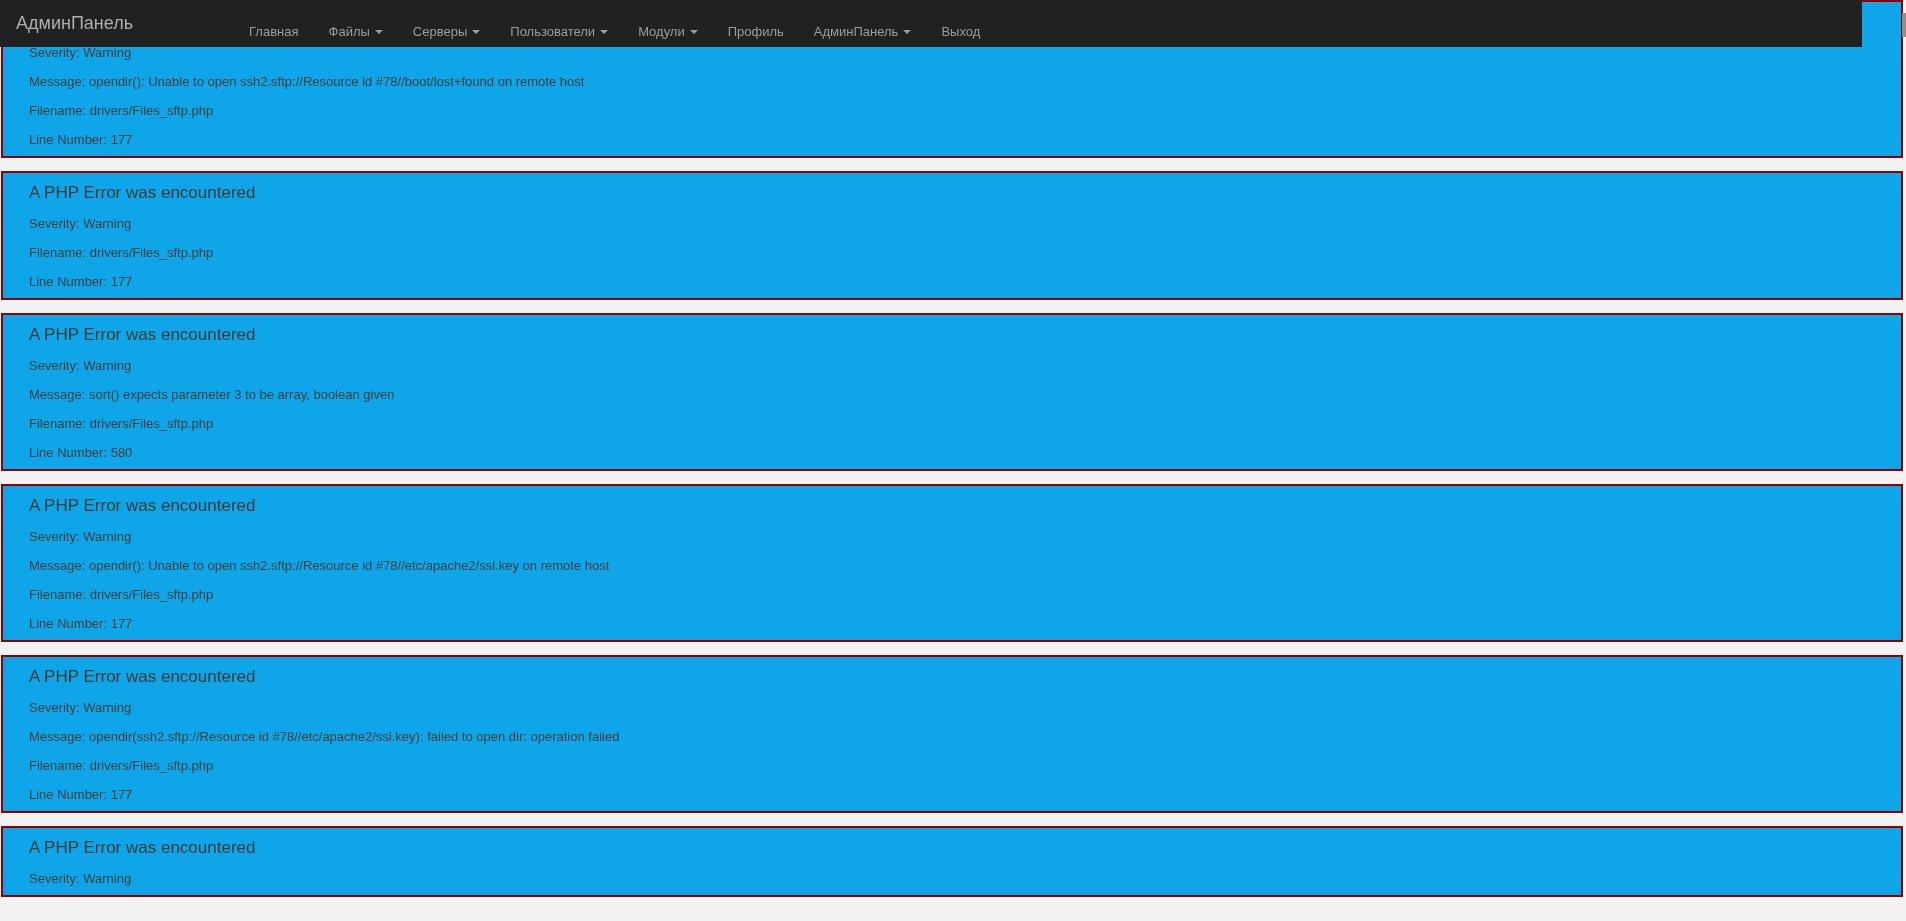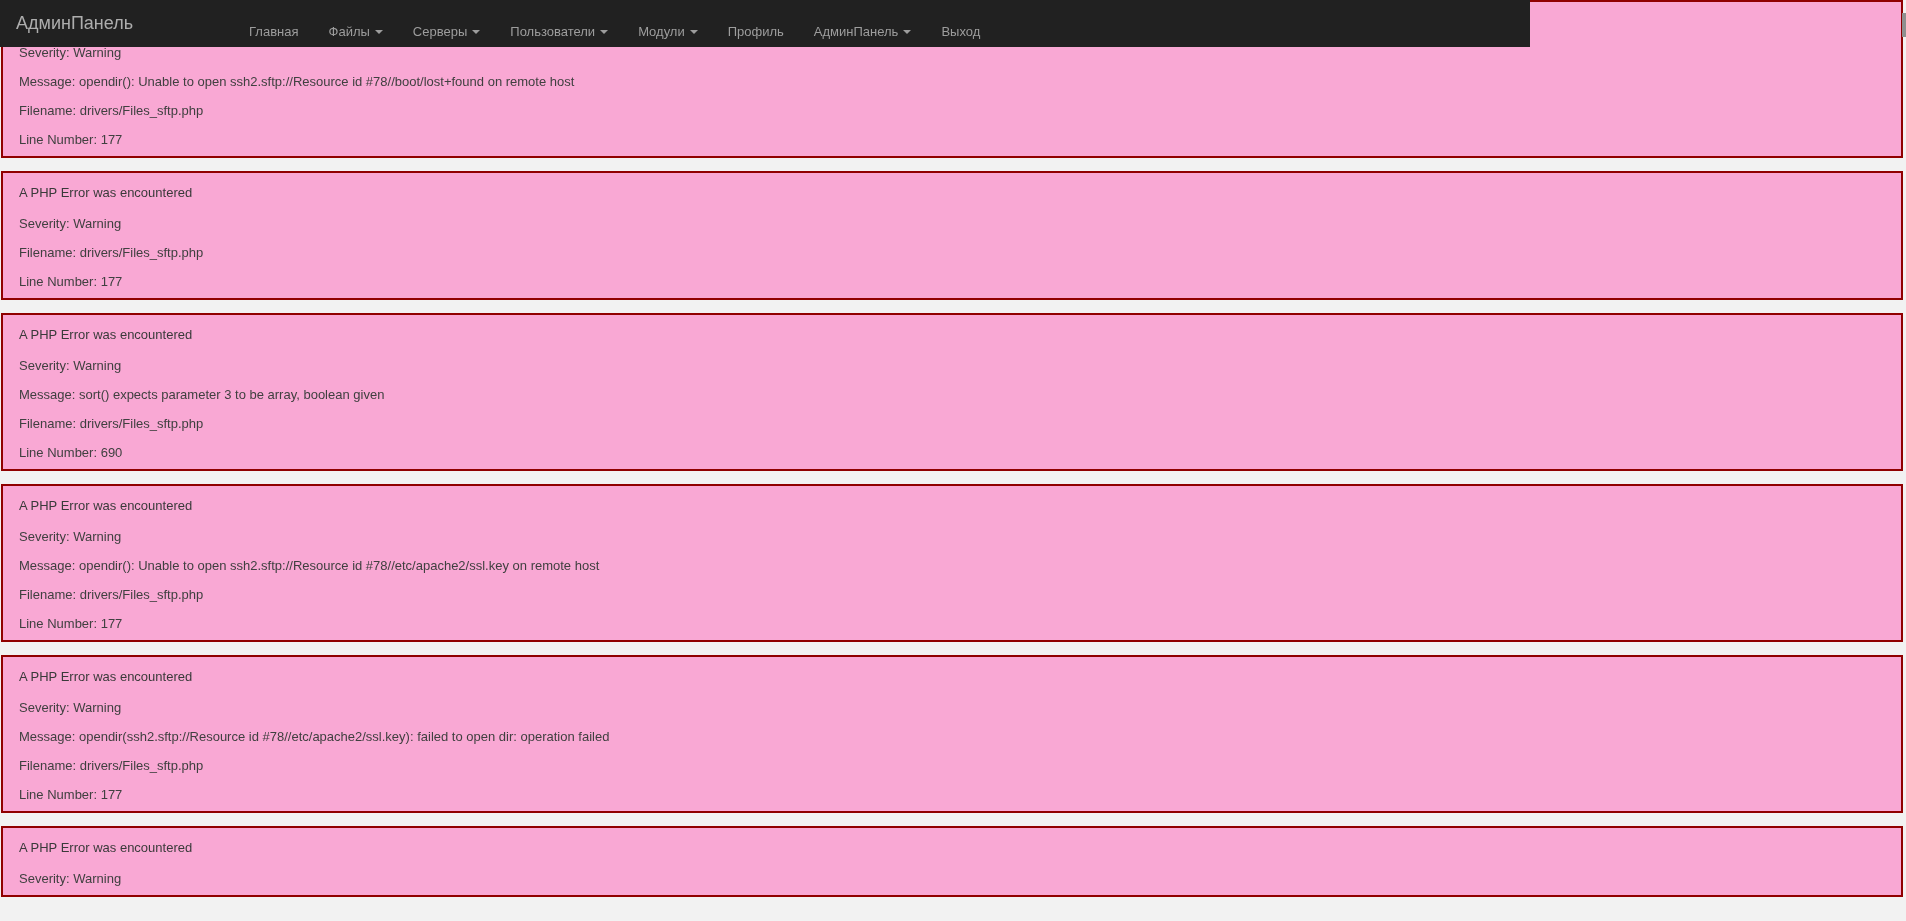--- a/index.html
+++ b/index.html
@@ -7,21 +7,21 @@
   body {
     background: #f2f2f2;
     font-family: "Liberation Sans", "DejaVu Sans", sans-serif;
     position: relative;
   }
 
   
   .navbar {
     position: absolute;
     top: 0; left: 0;
-    width: 1530px;
+    width: 1862px;
     height: 47px;
     background: #212121;
     display: flex;
     align-items: center;
     z-index: 10;
   }
   .brand {
     margin-left: 16px;
     font-size: 18px;
     color: #adadad;
@@ -70,25 +70,25 @@
   
   .content {
     position: absolute;
     top: 0; left: 0;
     width: 1906px;
     z-index: 1;
   }
   .error-box {
     border: 2px solid #900000;
     margin: 0 3px 13px 1px;
-    padding: 9px 20px 8px 16px;
-    background: #f9a8d4;
+    padding: 9px 20px 8px 26px;
+    background: #0ea5e9;
   }
   .error-box h4 {
-    font-size: 13px;
+    font-size: 17px;
     line-height: 21px;
     font-weight: normal;
     color: #3a3a3a;
   }
   .error-box p {
     padding-top: 12px;
     font-size: 13px;
     line-height: 17px;
     color: #404040;
   }
@@ -111,21 +111,21 @@
     <p>Severity: Warning</p>
     <p>Filename: drivers/Files_sftp.php</p>
     <p>Line Number: 177</p>
   </section>
 
   <section class="error-box">
     <h4>A PHP Error was encountered</h4>
     <p>Severity: Warning</p>
     <p>Message: sort() expects parameter 3 to be array, boolean given</p>
     <p>Filename: drivers/Files_sftp.php</p>
-    <p>Line Number: 690</p>
+    <p>Line Number: 580</p>
   </section>
 
   <section class="error-box">
     <h4>A PHP Error was encountered</h4>
     <p>Severity: Warning</p>
     <p>Message: opendir(): Unable to open ssh2.sftp://Resource id #78//etc/apache2/ssl.key on remote host</p>
     <p>Filename: drivers/Files_sftp.php</p>
     <p>Line Number: 177</p>
   </section>
 

